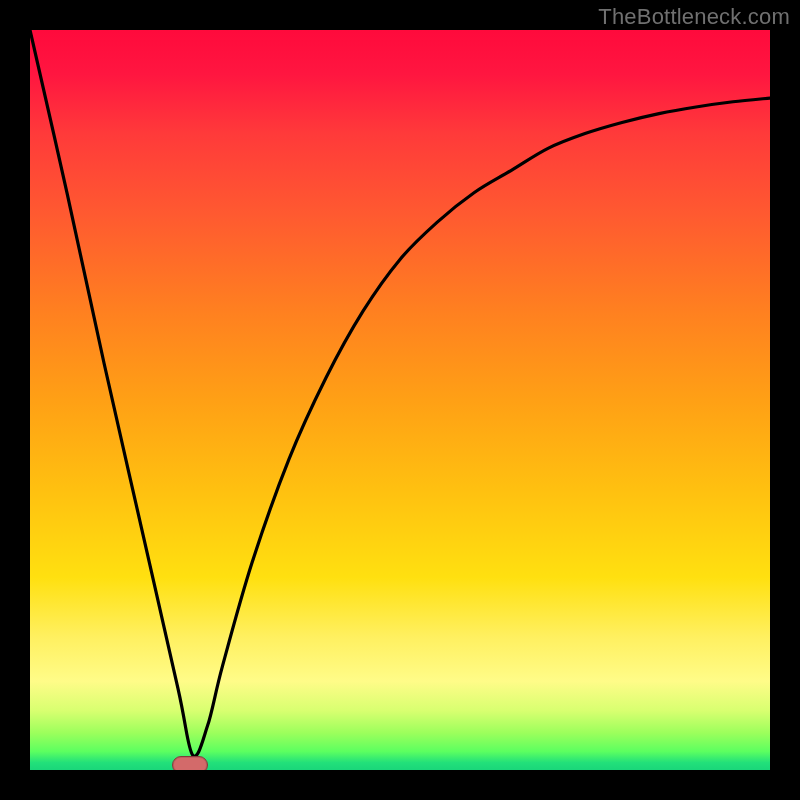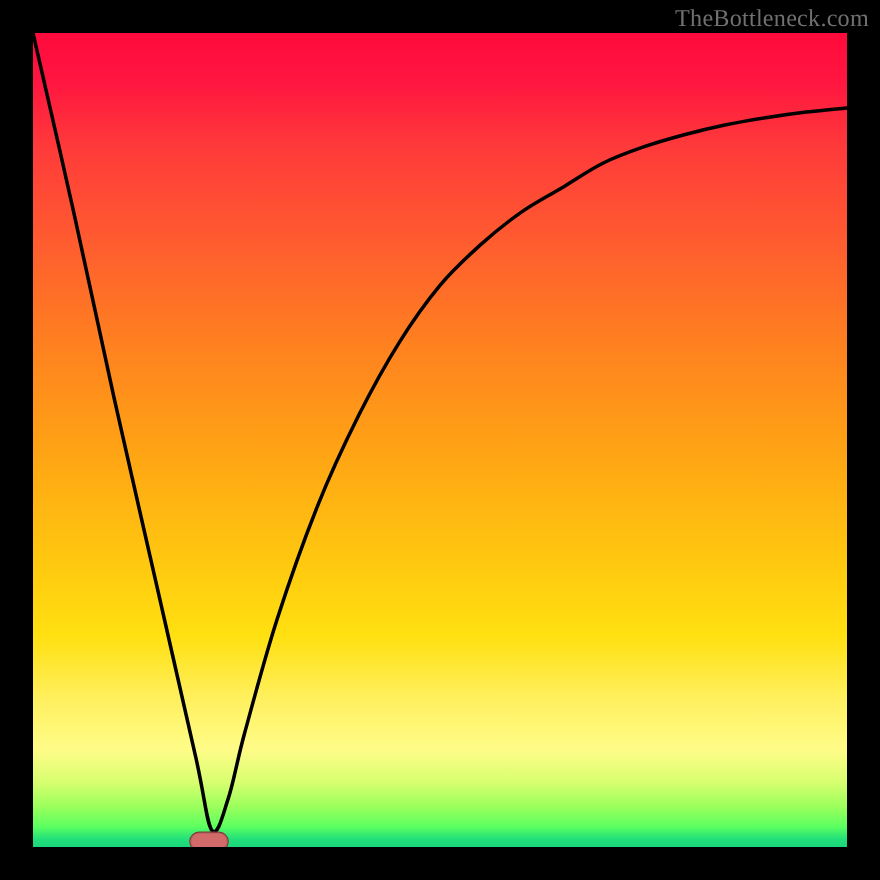--- a/index.html
+++ b/index.html
@@ -9,21 +9,20 @@
     height: 800px;
     background: #000;
     font-family: Arial, Helvetica, sans-serif;
     overflow: hidden;
   }
   .frame {
     position: relative;
     width: 800px;
     height: 800px;
     background: #000;
-    font-family: Liberation Serif, serif;
   }
   .plot {
     position: absolute;
     left: 30px;
     top: 30px;
     width: 740px;
     height: 740px;
     overflow: hidden;
   }
   .gradient {

